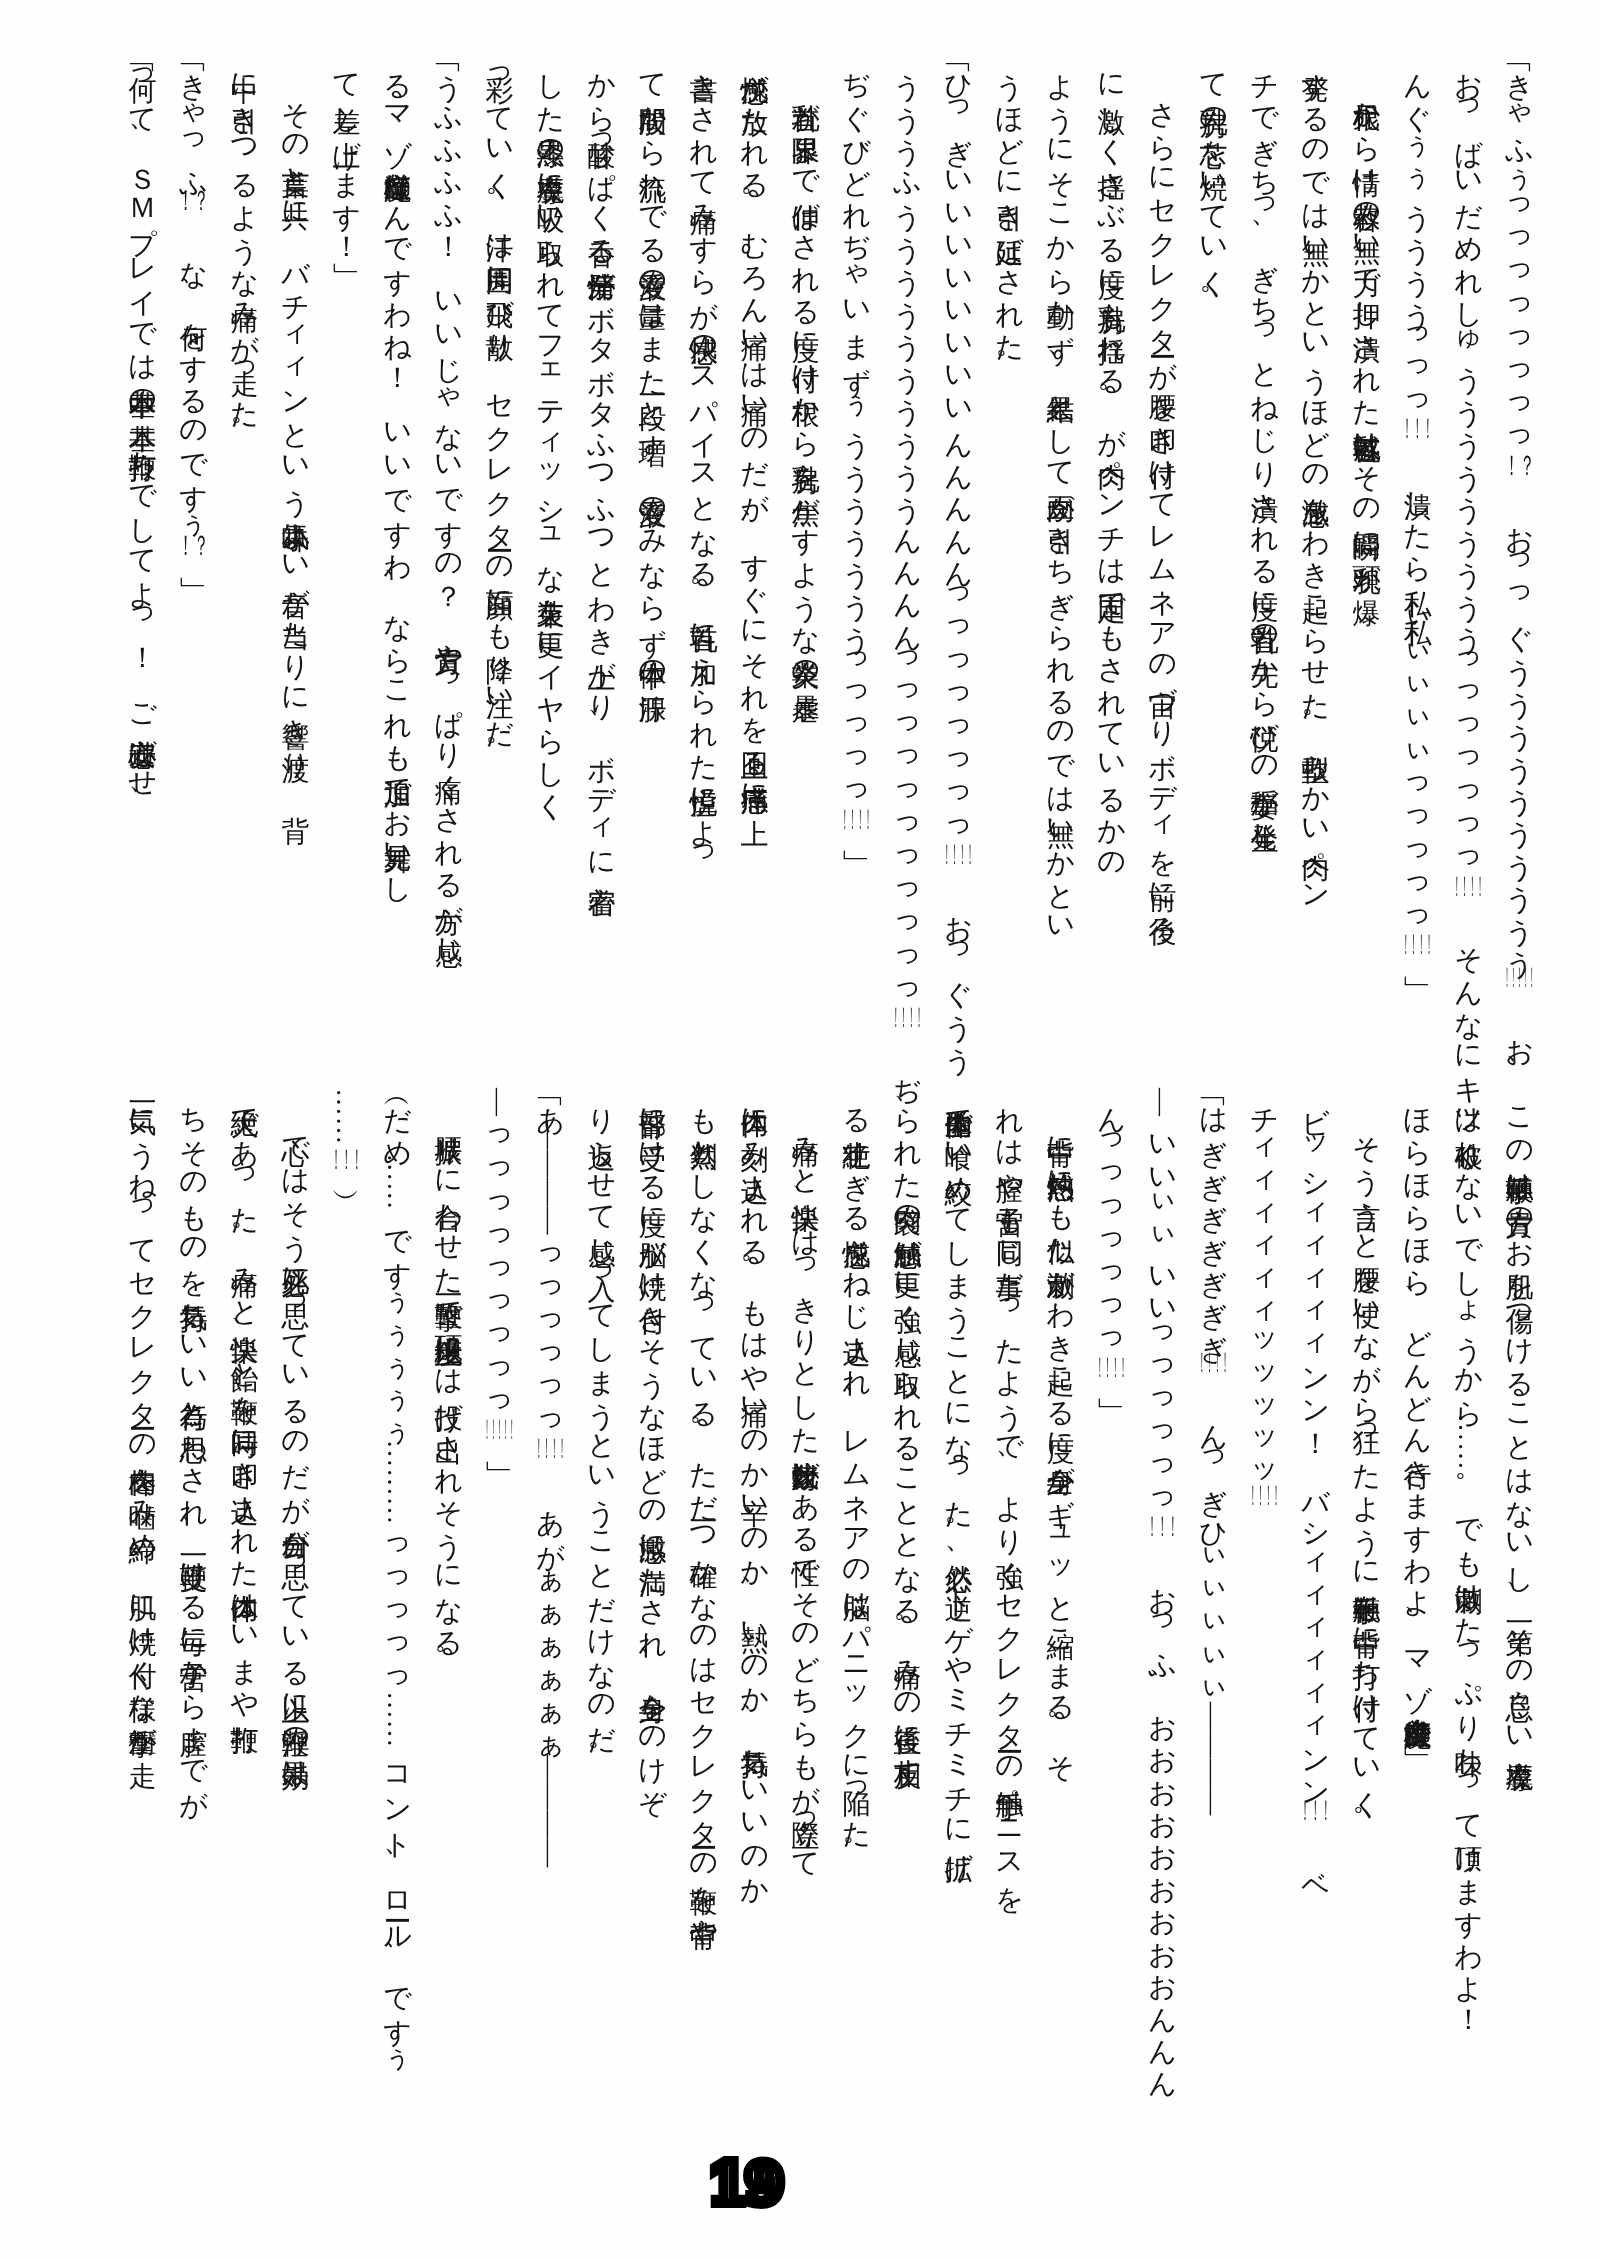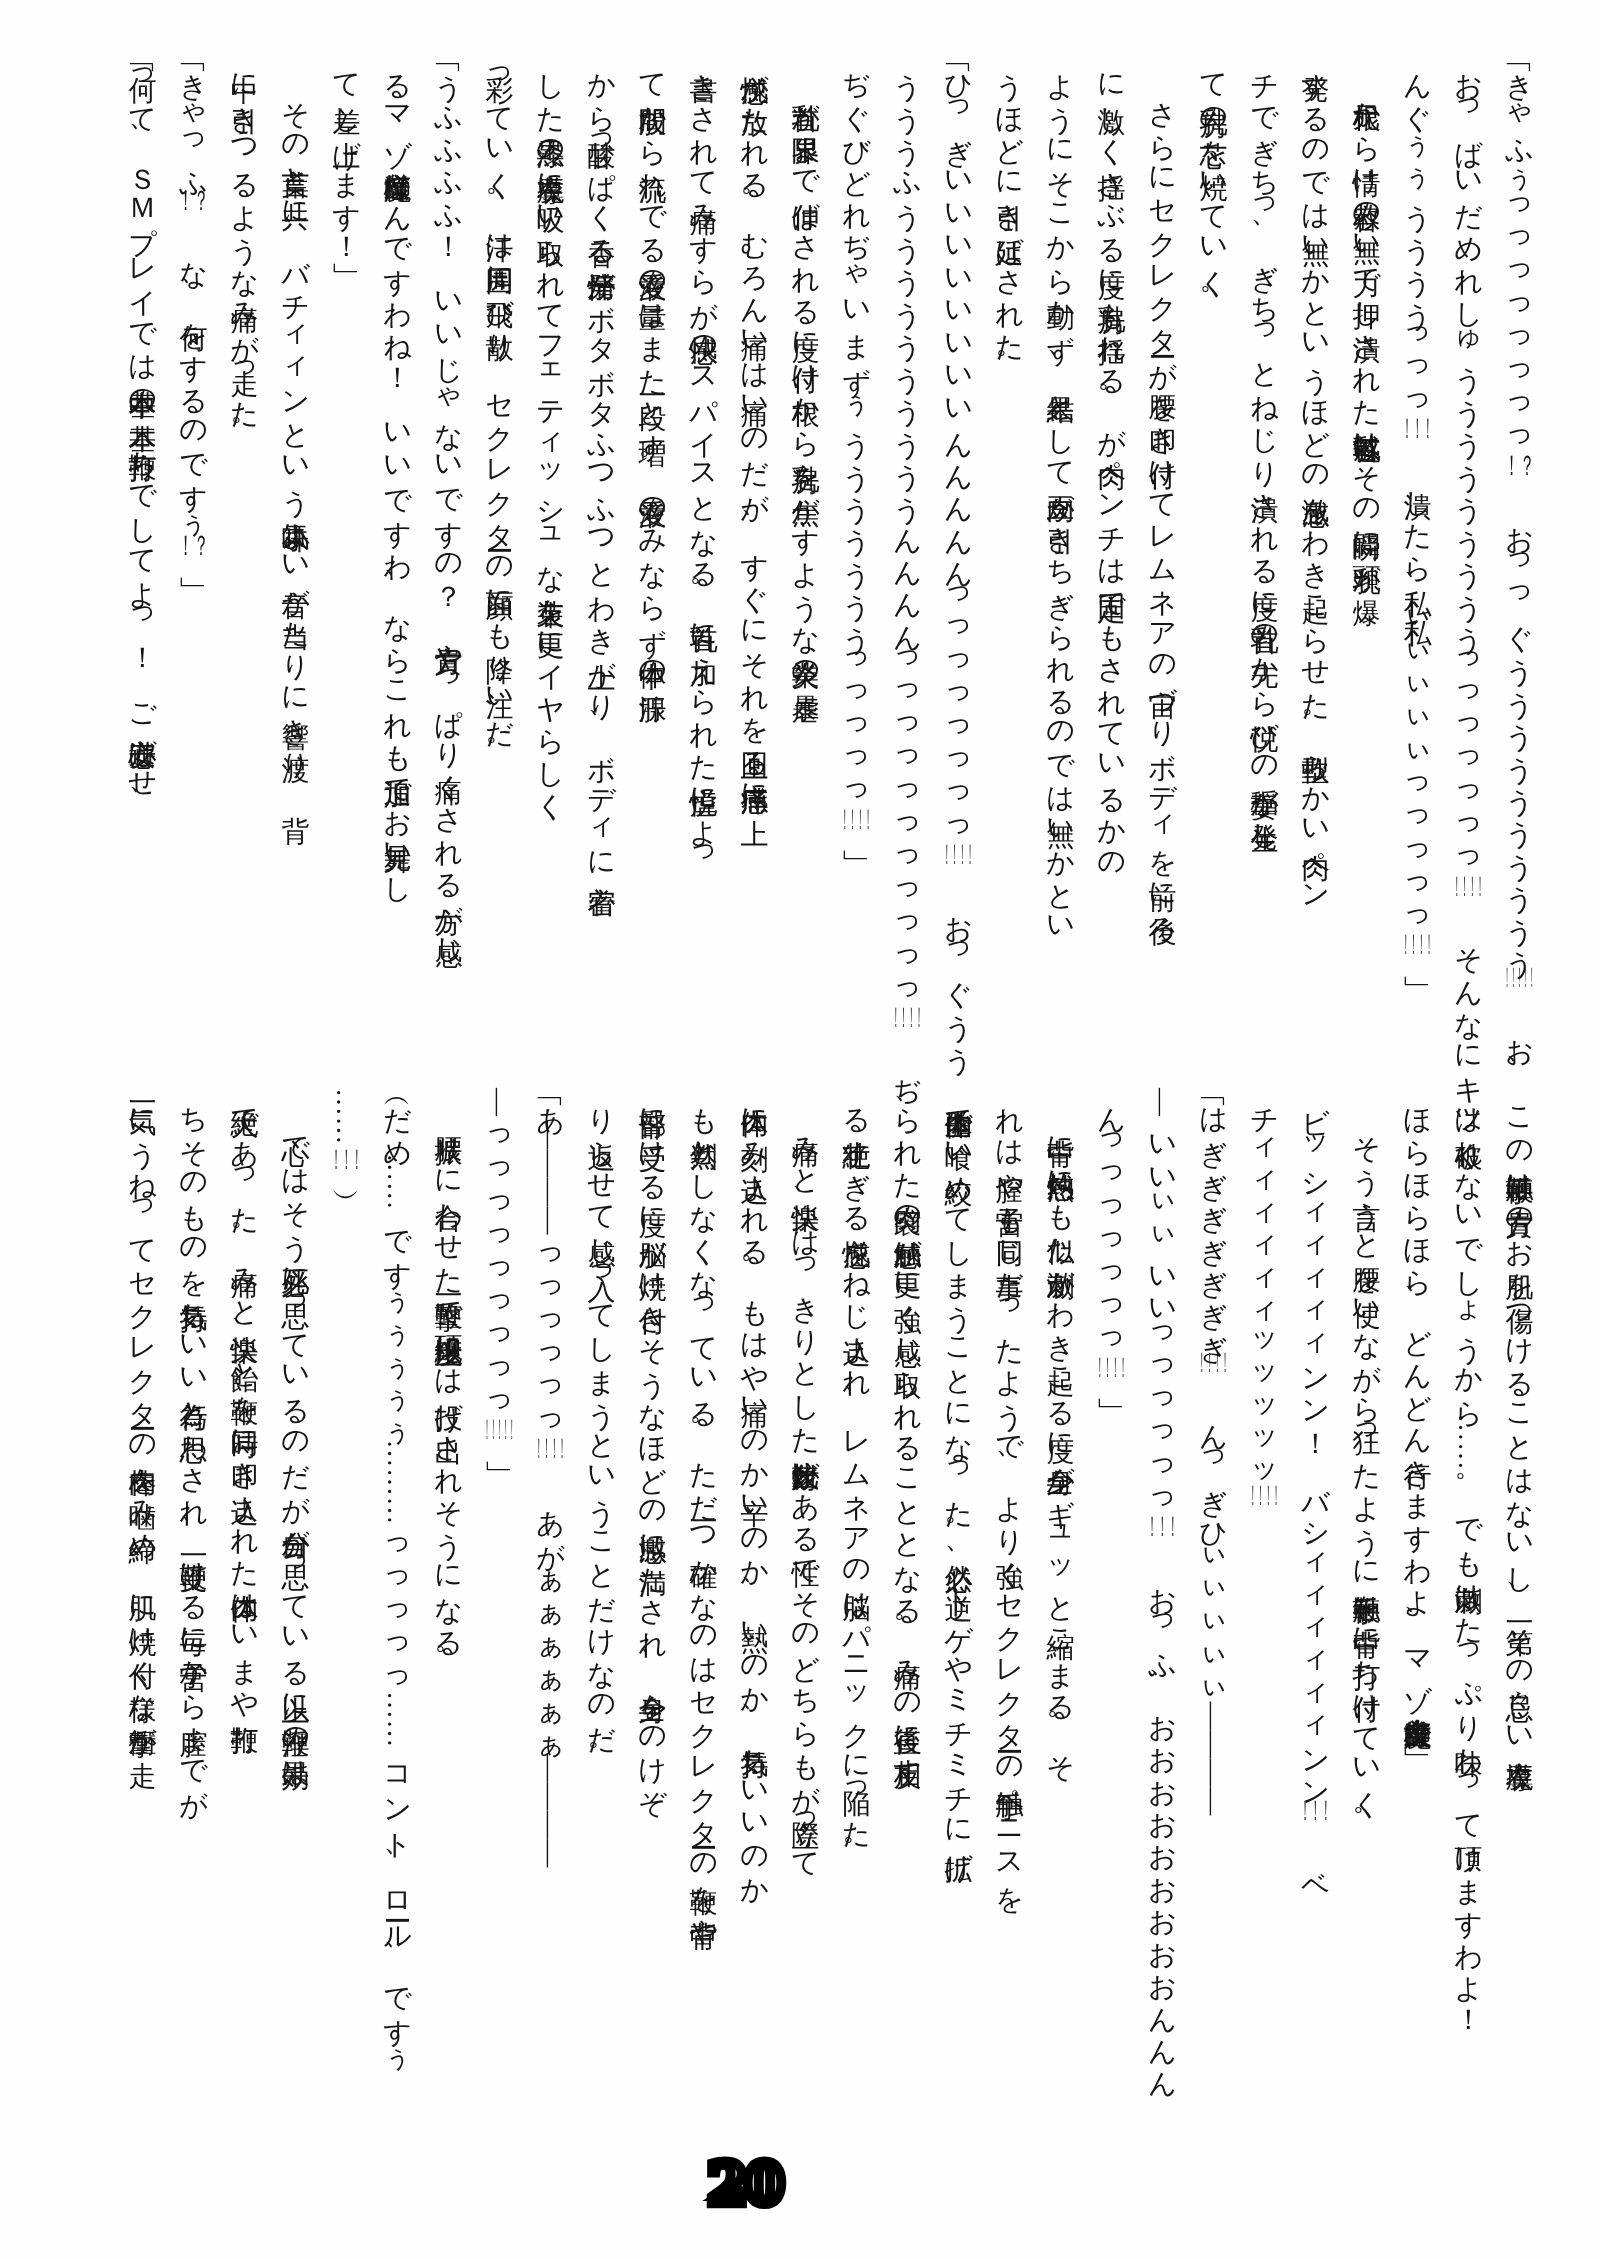--- a/index.html
+++ b/index.html
@@ -100,14 +100,14 @@
       <div class="tcol">―っっっっっっっっっ<span class="tcy">！！！！！</span>」</div>
       <div class="tcol">　腰振りに合わせた鞭一撃で絶頂十度以上には投げ出されそうになる。</div>
       <div class="tcol">（だめ……ですぅぅぅぅぅ………っっっっっ……コント、ロール、ですぅ</div>
       <div class="tcol">……<span class="tcy">！！！</span>）</div>
       <div class="tcol">　心ではそう必死に思っているのだが自分が思っている以上に淫鞭の効果は</div>
       <div class="tcol">絶大であった。痛みと快楽、飴と鞭を同時に叩き込まれた肉体はいまや鞭打</div>
       <div class="tcol">ちそのものを気持ちいい行為と思わされ、一鞭受ける毎に子宮から膣までが</div>
       <div class="tcol">一気にうねってセクレクターの肉棒を噛み締め、肌に焼け付く様な衝撃が走</div>
     </section>
 
-  <footer class="page-number">20</footer>
+  <footer class="page-number">19</footer>
 </div>
 
 </body></html>

